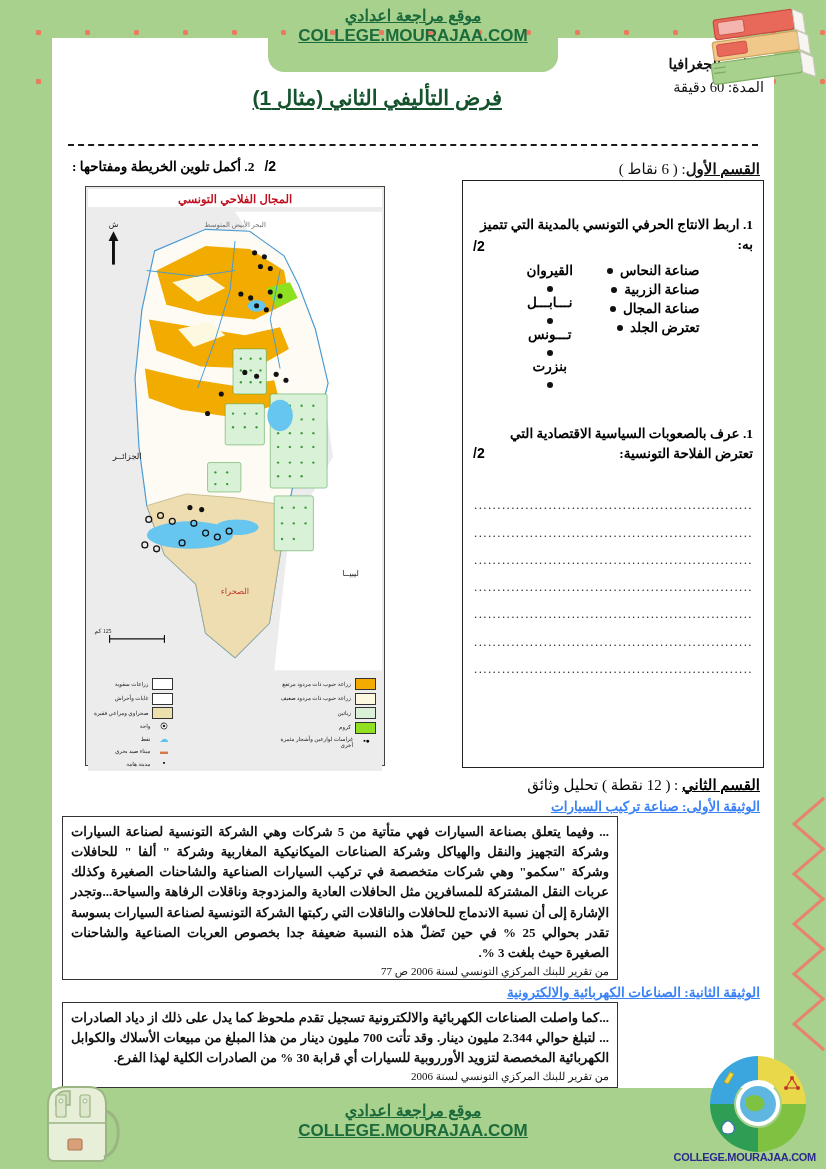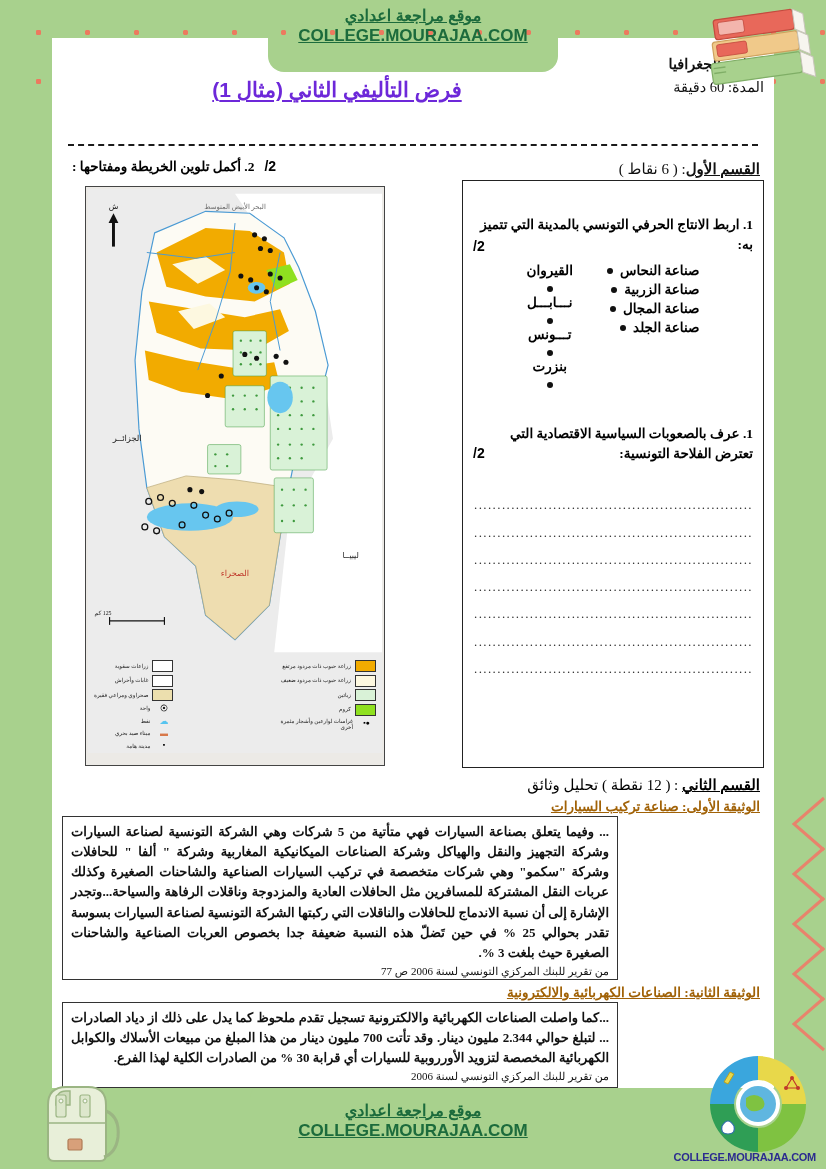--- a/index.html
+++ b/index.html
@@ -64,22 +64,22 @@
 
   
   .sheet{position:absolute;left:52px;top:38px;width:722px;height:1050px;z-index:4;}
 
   .exam-head{position:absolute;right:10px;top:18px;width:230px;text-align:right;
      font-family:"Liberation Serif",serif;color:#111;}
   .exam-head .line{font-size:14.5px;margin-bottom:6px;white-space:nowrap;}
   .exam-head .val{font-weight:bold;}
 
   .exam-title{
-    position:absolute;left:120px;top:40px;width:330px;text-align:center;
-    color:#6d28d9;font-family:"Liberation Sans",sans-serif;font-weight:bold;
+    position:absolute;left:120px;top:48px;width:330px;text-align:right;
+    color:#14532d;font-family:"Liberation Sans",sans-serif;font-weight:bold;
     font-size:21px;text-decoration:underline;text-underline-offset:3px;
   }
 
   .divider{
     position:absolute;left:16px;top:106px;width:690px;
     border-top:2px dashed #1b1b1b;height:0;
   }
 
   .sec1-title{
     position:absolute;right:14px;top:122px;text-align:right;
@@ -131,21 +131,21 @@
   .leg-sw{width:19px;height:10px;border:1px solid #333;flex:0 0 auto;}
   .leg-txt{font-size:5.6px;line-height:1.15;text-align:right;color:#222;max-width:78px;}
 
   
   .sec2-title{
     position:absolute;right:14px;top:738px;font-size:15px;
   }
   .sec2-title .lbl{font-weight:bold;text-decoration:underline;}
   .doc-title{
     position:absolute;right:14px;width:690px;text-align:right;
-    font-weight:bold;font-size:13.5px;text-decoration:underline;color:#a16207;
+    font-weight:bold;font-size:13.5px;text-decoration:underline;color:#3b82f6;
   }
   .docbox{
     position:absolute;left:10px;width:556px;border:1.2px solid #333;background:#fff;
     box-sizing:border-box;padding:5px 8px 2px;
   }
   .docbox p{margin:0;font-size:13px;line-height:1.55;text-align:justify;
      text-align-last:right;font-weight:bold;color:#111;}
   .docsrc{font-size:11px;font-weight:normal;text-align:right;margin-top:2px;color:#111;}
 
   
@@ -250,20 +250,21 @@
 
   <div class="map-task">
     <div class="t">
       <span>2.</span>
       <span>أكمل تلوين الخريطة ومفتاحها :</span>
     </div>
     <div class="m">/2</div>
   </div>
 
   <div class="mapframe">
+    <div class="map-title">المجال الفلاحي التونسي</div>
 
     <div class="map-canvas">
       <svg viewBox="0 0 300 468" width="100%" height="100%">
         <rect x="0" y="0" width="300" height="468" fill="#ececec"></rect>
 
         <path d="M150 0 L300 0 L300 468 L190 468 L205 330 L250 250 L235 150 L190 60 Z" fill="#ffffff"></path>
 
         <path d="M68 40 L120 18 L165 20 L200 45 L215 75 L232 120 L245 175 L235 215
                  L215 250 L205 300 L196 350 L185 420 L150 455 L120 430 L110 380
                  L78 350 L60 300 L52 240 L48 170 L55 100 Z" fill="#fdfbf4" stroke="#4a9ad4" stroke-width="1.2"></path>
@@ -481,21 +482,21 @@
           </div>
           <div class="match-item">
             <span>صناعة الزربية</span>
             <span class="bullet"></span>
           </div>
           <div class="match-item">
             <span>صناعة المجال</span>
             <span class="bullet"></span>
           </div>
           <div class="match-item">
-            <span>صناعة الجلد</span>
+            <span>تعترض الجلد</span>
             <span class="bullet"></span>
           </div>
         </div>
 
         <div class="match-col left">
           <div class="match-item">
             <span>القيروان</span>
             <span class="bullet"></span>
           </div>
           <div class="match-item">

